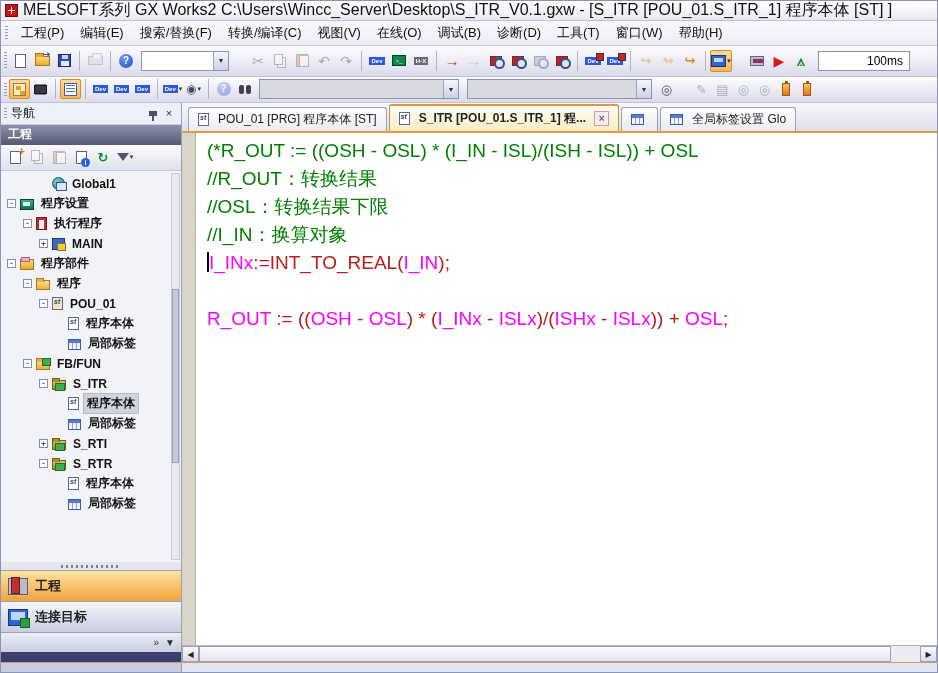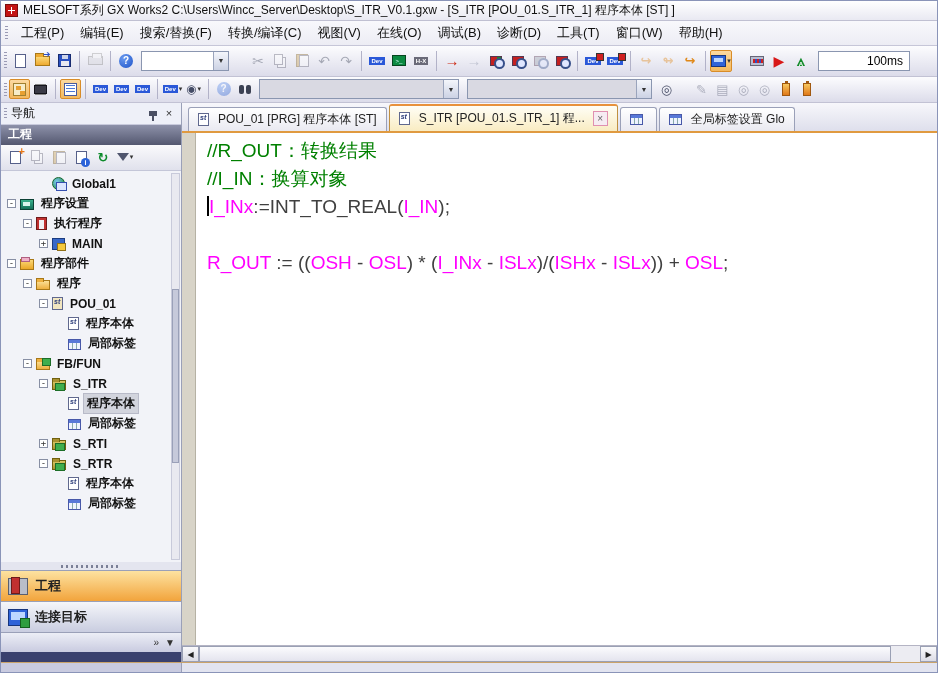--- a/index.html
+++ b/index.html
@@ -8,21 +8,21 @@
   .win { width:938px; height:673px; border:1px solid #8a94b8; display:flex; flex-direction:column; background:#e4e4ef; }
 
   
   .titlebar { height:20px; display:flex; align-items:center; gap:5px; padding:0 4px;
     background:linear-gradient(#ffffff,#e9e9f2); border-bottom:1px solid #c0c0d2; }
   .appicon { width:13px; height:13px; background:#c41414; border:1px solid #7a0c0c; position:relative; flex:0 0 auto; }
   .appicon::after { content:""; position:absolute; left:2px; top:2px; right:2px; bottom:2px;
     background:
       linear-gradient(#fff,#fff) 0 3px/9px 1px no-repeat,
       linear-gradient(#fff,#fff) 3px 0/1px 9px no-repeat, #c41414; }
-  .titletext { font-size:12px; color:#111; white-space:nowrap; }
+  .titletext { font-size:16px; color:#111; white-space:nowrap; }
 
   
   .menubar { height:25px; display:flex; align-items:center; padding-left:12px;
     background:linear-gradient(#f8f8fc,#ececf4); border-bottom:1px solid #c6c6d8; position:relative; }
   .menubar::before { content:""; position:absolute; left:4px; top:5px; bottom:5px; width:3px;
     background:repeating-linear-gradient(#9a9ab4 0 1px,transparent 1px 3px); }
   .menu-item { font-size:13px; color:#111; padding:3px 8px; border-radius:2px; cursor:default; white-space:nowrap; }
 
   
   .tbrow { display:flex; align-items:center; background:linear-gradient(#fcfcfe,#dcdcea);
@@ -180,32 +180,32 @@
   .nav-more span { cursor:default; }
   .nav-strip { height:10px; background:#39406e; }
 
   
   .editor { flex:1; display:flex; flex-direction:column; min-width:0; background:#fff; }
   .tabbar { height:30px; background:linear-gradient(#f7f7fb,#dedfec); display:flex; align-items:flex-end;
     padding-left:6px; border-bottom:2px solid #e09a40; overflow:hidden; white-space:nowrap; }
   .tab { display:inline-flex; align-items:center; gap:5px; height:24px; padding:0 9px;
     border:1px solid #9aa0b8; border-bottom:none; border-radius:3px 3px 0 0; margin-right:2px;
     background:linear-gradient(#ffffff,#e9e9f1); font-size:12px; color:#222; cursor:default; flex:0 0 auto; }
-  .tab.active { height:27px; font-weight:normal; border-color:#c09040; border-top:2px solid #e8923c;
+  .tab.active { height:27px; font-weight:bold; border-color:#c09040; border-top:2px solid #e8923c;
     background:linear-gradient(#fffef6,#f9ecc2); }
   .tclose { width:15px; height:15px; border:1px solid #e090b0; background:#f6ecf2; color:#666;
     display:inline-flex; align-items:center; justify-content:center; font-size:10px; margin-left:3px; }
 
   .code { flex:1; position:relative; overflow:hidden; background:#fff; }
   .gutter { position:absolute; left:0; top:0; bottom:0; width:14px; background:#d8d4c8; border-right:1px solid #b6b2a4; }
   .codelines { position:absolute; left:15px; right:0; top:4px; }
   .code-line { height:28px; line-height:28px; font-size:19px; white-space:pre; padding-left:10px; }
   .c-comment { color:#008000; }
   .c-var { color:#ff00ff; }
-  .c-plain { color:#404040; }
+  .c-plain { color:#b91c1c; }
   .caret { display:inline-block; width:2px; height:20px; background:#000; vertical-align:-3px; }
 
   .hscroll { height:17px; display:flex; background:#ececf2; border-top:1px solid #b4b4c4; }
   .harrow { width:17px; height:100%; background:linear-gradient(#fafafc,#dcdce6); border:1px solid #9aa0b4;
     display:flex; align-items:center; justify-content:center; font-size:8px; color:#222; flex:0 0 auto; }
   .htrack { flex:1; position:relative; }
   .hthumb { position:absolute; left:0; top:0; bottom:0; width:96%; background:linear-gradient(#fbfbfd,#e4e4ee); border:1px solid #9aa0b4; }
 
   .bottombar { height:10px; display:flex; border-top:1px solid #caa36a; }
   .bb-left { width:181px; background:#c9cbe0; border-right:1px solid #9aa0b8; }
@@ -576,21 +576,23 @@
             <span class="ti ti-table"></span>
           </span>
           <span class="tab">
             <span class="ti ti-table"></span>
             <span>全局标签设置 Glo</span>
           </span>
         </div>
       <div class="code">
         <div class="gutter"></div>
         <div class="codelines" id="codelines">
+            <div class="code-line"><span class="c-comment">(*R_OUT := ((OSH - OSL) * (I_IN - ISL)/(ISH - ISL)) + OSL</span></div>
             <div class="code-line"><span class="c-comment">//R_OUT：转换结果</span></div>
+            <div class="code-line"><span class="c-comment">//OSL：转换结果下限</span></div>
             <div class="code-line"><span class="c-comment">//I_IN：换算对象</span></div>
             <div class="code-line"><span class="caret"></span><span class="c-var">I_INx</span><span class="c-plain">:=INT_TO_REAL(</span><span class="c-var">I_IN</span><span class="c-plain">);</span></div>
             <div class="code-line">&nbsp;</div>
             <div class="code-line"><span class="c-var">R_OUT </span><span class="c-plain">:= ((</span><span class="c-var">OSH</span><span class="c-plain"> - </span><span class="c-var">OSL</span><span class="c-plain">) * (</span><span class="c-var">I_INx</span><span class="c-plain"> - </span><span class="c-var">ISLx</span><span class="c-plain">)/(</span><span class="c-var">ISHx</span><span class="c-plain"> - </span><span class="c-var">ISLx</span><span class="c-plain">)) + </span><span class="c-var">OSL</span><span class="c-plain">;</span></div>
           </div>
       </div>
       <div class="hscroll">
         <span class="harrow">◀</span>
         <span class="htrack">
           <span class="hthumb"></span>

